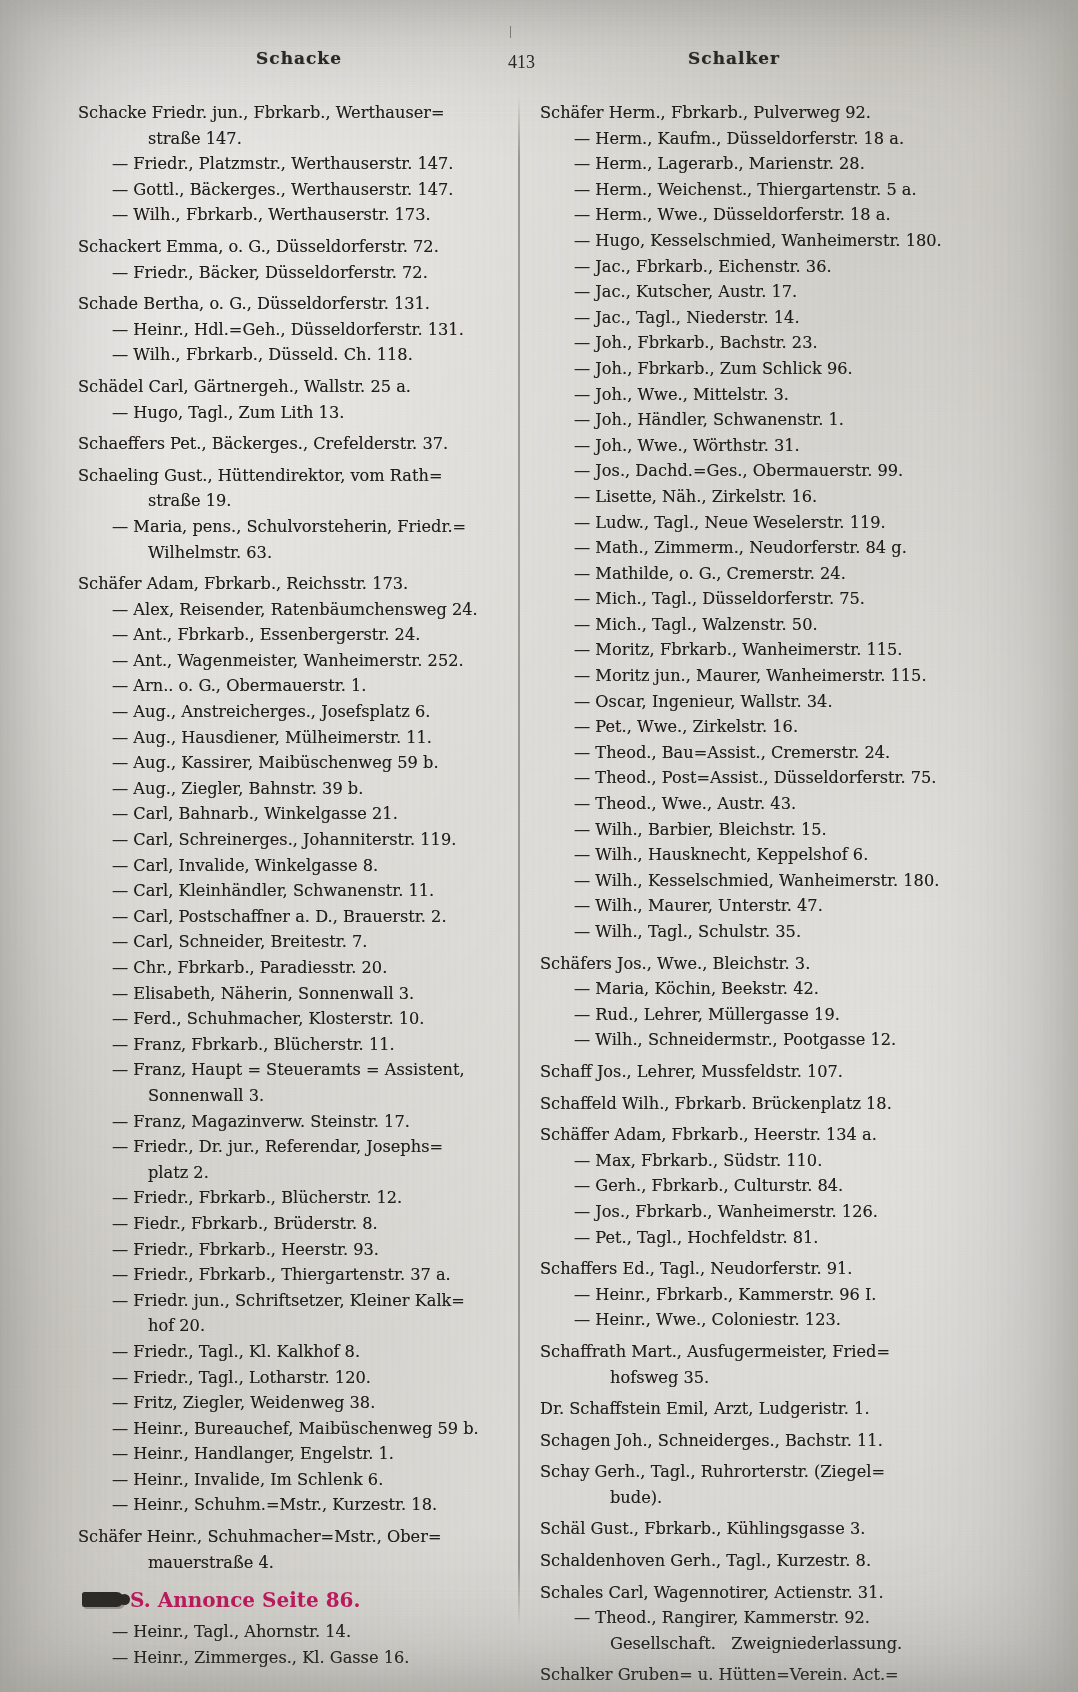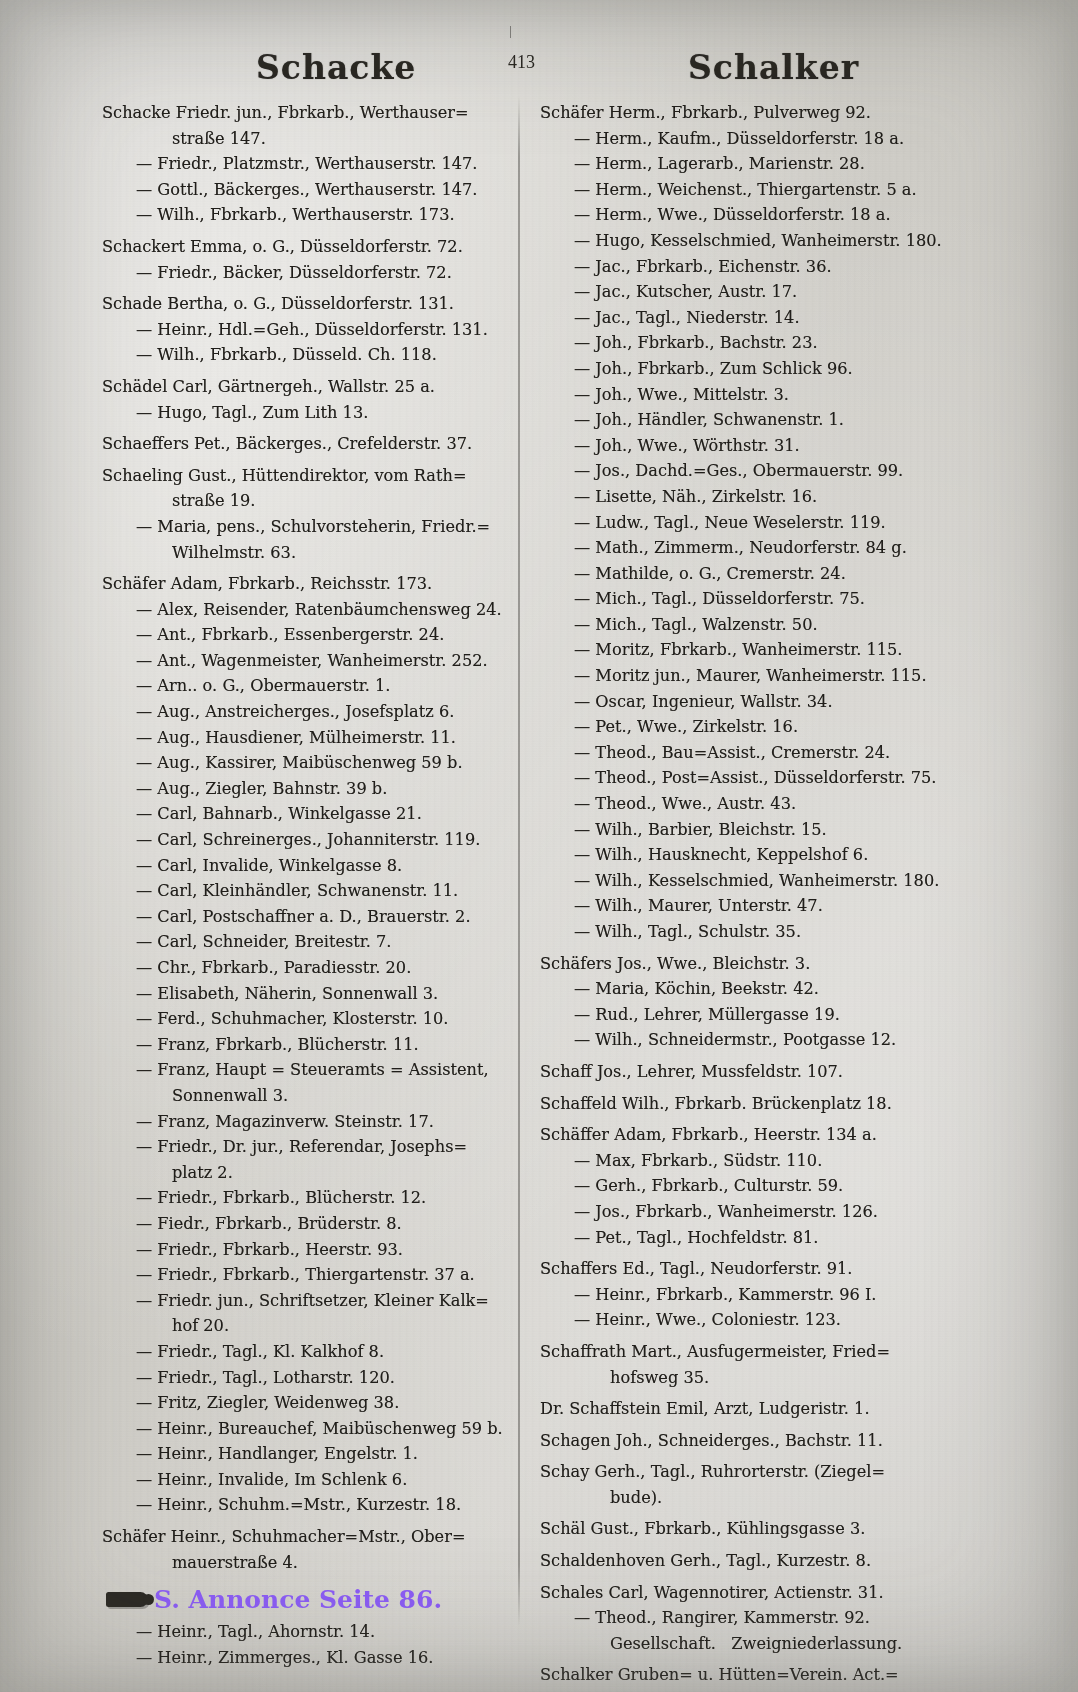--- a/index.html
+++ b/index.html
@@ -50,21 +50,21 @@
   
   .header {
     position: relative;
     height: 46px;
   }
   .hdr-left, .hdr-right {
     position: absolute;
     top: 6px;
     font-family: "DejaVu Serif", serif;
     font-weight: bold;
-    font-size: 33px;
+    font-size: 17px;
     letter-spacing: 1px;
     color: #26241f;
     text-shadow: 0 0 1px rgba(40,38,34,0.5);
   }
   .hdr-left { left: 178px; }
   .hdr-right { left: 610px; }
   .hdr-page {
     position: absolute;
     left: 430px;
     top: 10px;
@@ -87,21 +87,21 @@
     top: 52px;
     left: 0;
     width: 922px;
     height: 1540px;
   }
   .col {
     position: absolute;
     top: 0;
     width: 420px;
   }
-  .col-left { left: 0; margin-left: 24px; }
+  .col-left { left: 0; }
   .col-right { left: 462px; }
 
   .rule {
     position: absolute;
     left: 440px;
     top: 2px;
     width: 2px;
     height: 1530px;
     background: linear-gradient(to bottom, rgba(70,68,64,0.0), rgba(70,68,64,0.45) 4%, rgba(70,68,64,0.45) 96%, rgba(70,68,64,0.0));
   }
@@ -128,22 +128,22 @@
   }
   .gap-top { margin-top: 7px; }
 
   .annonce {
     margin-top: 12px;
     margin-bottom: 6px;
     padding-left: 52px;
     position: relative;
     font-family: "DejaVu Serif", serif;
     font-weight: bold;
-    font-size: 25px;
-    color: #8b5cf6;
+    font-size: 20px;
+    color: #be185d;
     line-height: 26px;
   }
   .hand {
     position: absolute;
     left: 4px;
     top: 5px;
     width: 42px;
     height: 15px;
     background: #2a2823;
     border-radius: 3px 9px 9px 3px;
@@ -274,21 +274,21 @@
         <div class="entry dash">— Wilh., Maurer, Unterstr. 47.</div>
         <div class="entry dash">— Wilh., Tagl., Schulstr. 35.</div>
         <div class="entry head gap-top">Schäfers Jos., Wwe., Bleichstr. 3.</div>
         <div class="entry dash">— Maria, Köchin, Beekstr. 42.</div>
         <div class="entry dash">— Rud., Lehrer, Müllergasse 19.</div>
         <div class="entry dash">— Wilh., Schneidermstr., Pootgasse 12.</div>
         <div class="entry head gap-top">Schaff Jos., Lehrer, Mussfeldstr. 107.</div>
         <div class="entry head gap-top">Schaffeld Wilh., Fbrkarb. Brückenplatz 18.</div>
         <div class="entry head gap-top">Schäffer Adam, Fbrkarb., Heerstr. 134 a.</div>
         <div class="entry dash">— Max, Fbrkarb., Südstr. 110.</div>
-        <div class="entry dash">— Gerh., Fbrkarb., Culturstr. 59.</div>
+        <div class="entry dash">— Gerh., Fbrkarb., Culturstr. 84.</div>
         <div class="entry dash">— Jos., Fbrkarb., Wanheimerstr. 126.</div>
         <div class="entry dash">— Pet., Tagl., Hochfeldstr. 81.</div>
         <div class="entry head gap-top">Schaffers Ed., Tagl., Neudorferstr. 91.</div>
         <div class="entry dash">— Heinr., Fbrkarb., Kammerstr. 96 I.</div>
         <div class="entry dash">— Heinr., Wwe., Coloniestr. 123.</div>
         <div class="entry head gap-top">Schaffrath Mart., Ausfugermeister, Fried=</div>
         <div class="entry cont">hofsweg 35.</div>
         <div class="entry head gap-top">Dr. Schaffstein Emil, Arzt, Ludgeristr. 1.</div>
         <div class="entry head gap-top">Schagen Joh., Schneiderges., Bachstr. 11.</div>
         <div class="entry head gap-top">Schay Gerh., Tagl., Ruhrorterstr. (Ziegel=</div>

